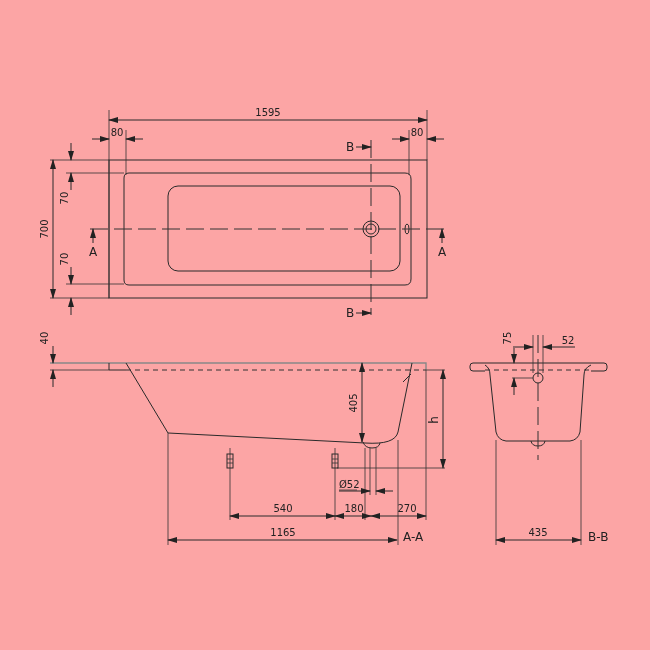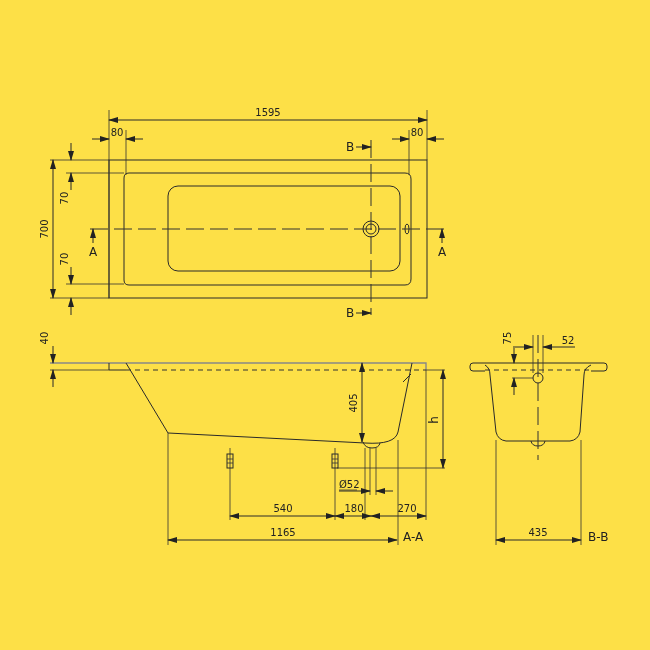--- a/index.html
+++ b/index.html
@@ -1,16 +1,16 @@
 <!DOCTYPE html>
 <html><head>
 <meta charset="utf-8">
 <style>
   html,body{margin:0;padding:0;background:#ffffff;}
-  #canvas{position:relative;width:650px;height:650px;background:#fde047;overflow:hidden;}
+  #canvas{position:relative;width:650px;height:650px;background:#fca5a5;overflow:hidden;}
   svg{position:absolute;left:0;top:0;}
   .ln{stroke:#2a2a2a;stroke-width:1;fill:none;}
   .thin{stroke:#333;stroke-width:0.8;fill:none;}
   .dash{stroke:#333;stroke-width:1;fill:none;stroke-dasharray:18 6;}
   .dash2{stroke:#333;stroke-width:1;fill:none;stroke-dasharray:5 4;}
   .grey{stroke:#888;stroke-width:1.4;fill:none;}
   .arr{fill:#222;stroke:none;}
   text{font-family:"DejaVu Sans",sans-serif;font-size:10px;fill:#222;}
   .lbl{font-size:12px;}
 </style>

